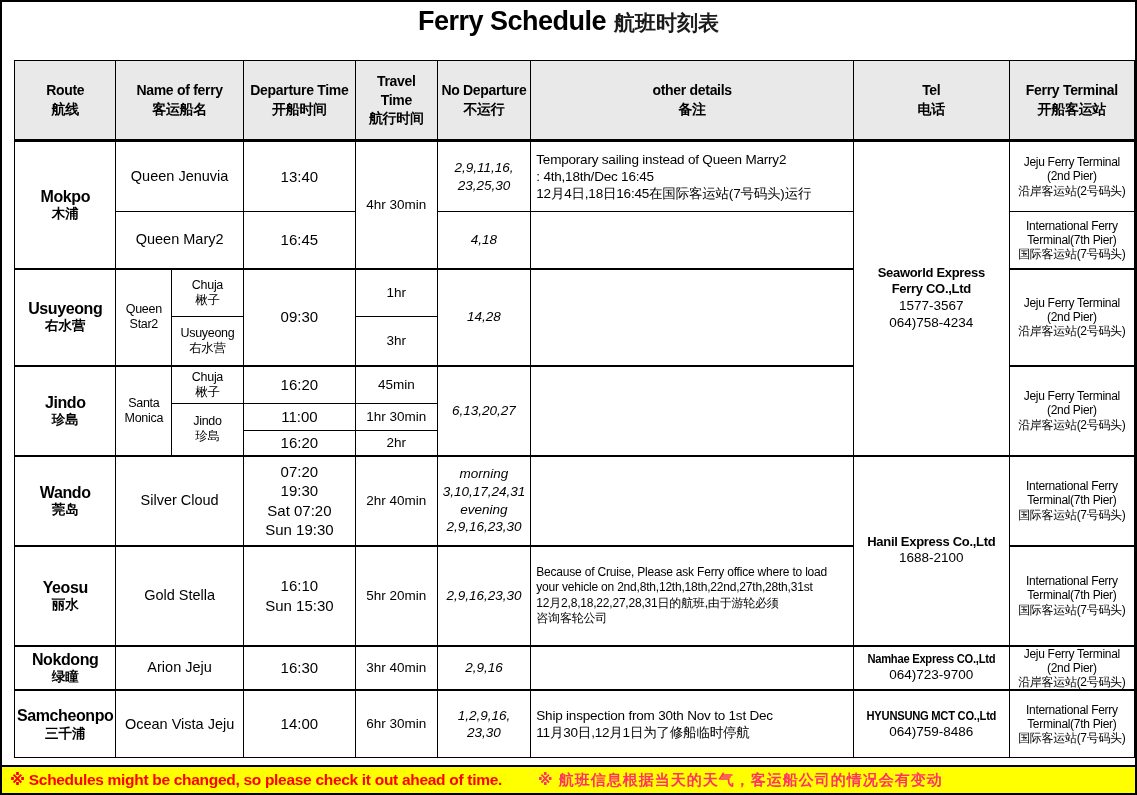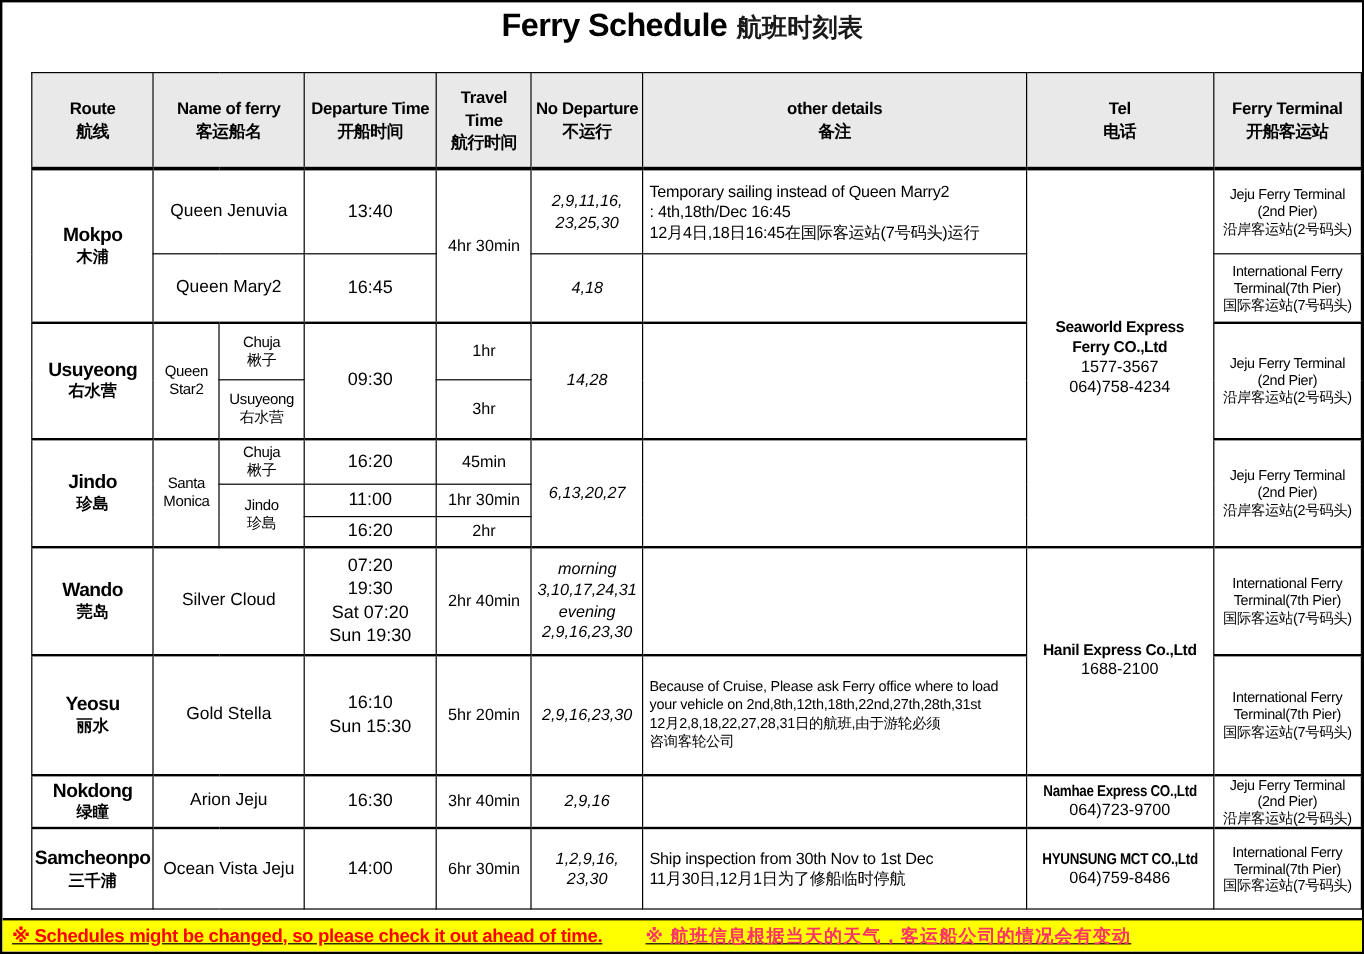--- a/index.html
+++ b/index.html
@@ -11,21 +11,21 @@
   }
   
   .topbar { position:absolute; top:0; left:0; right:0; height:42px; }
   .title-line { position:absolute; top:4px; left:0; width:100%; text-align:center; white-space:pre; }
   .title-en { font-size:27px; font-weight:bold; letter-spacing:-0.5px; }
   .title-zh { font-size:21px; font-weight:bold; color:#1a1a1a; margin-left:8px; }
   .date-line { position:absolute; top:25px; left:8px; white-space:pre; }
   .date-badge { font-size:22px; font-weight:bold; letter-spacing:0.5px; }
   .revised { font-size:12.5px; font-weight:bold; margin-left:12px; }
   
-  table { position:absolute; top:58px; left:24px; border-collapse:collapse; table-layout:fixed; }
+  table { position:absolute; top:58px; left:12px; border-collapse:collapse; table-layout:fixed; }
   td, th { border:1px solid #000; overflow:hidden; }
   th {
     background:#e9e9e9; font-weight:bold; font-size:14px; letter-spacing:-0.3px;
     text-align:center; vertical-align:middle; white-space:pre; line-height:1.35;
     border-bottom:3px solid #000;
   }
   td { text-align:center; vertical-align:middle; white-space:pre; font-size:14px; line-height:1.3; padding:0 2px; }
   tr.gs td { border-top:2px solid #000; }
   .route-cell { line-height:1.15; }
   .route-en { font-size:16px; font-weight:bold; letter-spacing:-0.4px; display:block; }
@@ -40,21 +40,21 @@
   .details-cell.f12 { font-size:12px;margin-left:31px; }
   .tel-cell { line-height:1.25; }
   .co { display:block; font-size:13px; font-weight:bold; letter-spacing:-0.3px; white-space:pre; }
   .co-narrow { transform:scaleX(0.86); transform-origin:50% 50%; }
   .tel-num { display:block; font-size:13.5px; white-space:pre; }
   .terminal-cell { font-size:12px; letter-spacing:-0.3px; line-height:1.18; }
   
   .footer {
     position:absolute; left:0; right:0; bottom:0; height:28px;
     background:#ffff00; border-top:2px solid #000;
-    display:flex; align-items:center; padding-left:8px; white-space:pre; overflow:hidden;text-decoration:underline;
+    display:flex; align-items:center; padding-left:8px; white-space:pre; overflow:hidden;
   }
   .footer-en { color:#ff0000; font-size:15.5px; font-weight:bold; letter-spacing:-0.3px; }
   .footer-zh { color:#ff3366; font-size:15px; font-weight:bold; margin-left:36px; letter-spacing:1px; }
 </style>
 </head>
 <body>
 
 <div class="page">
 
   <div class="topbar">

